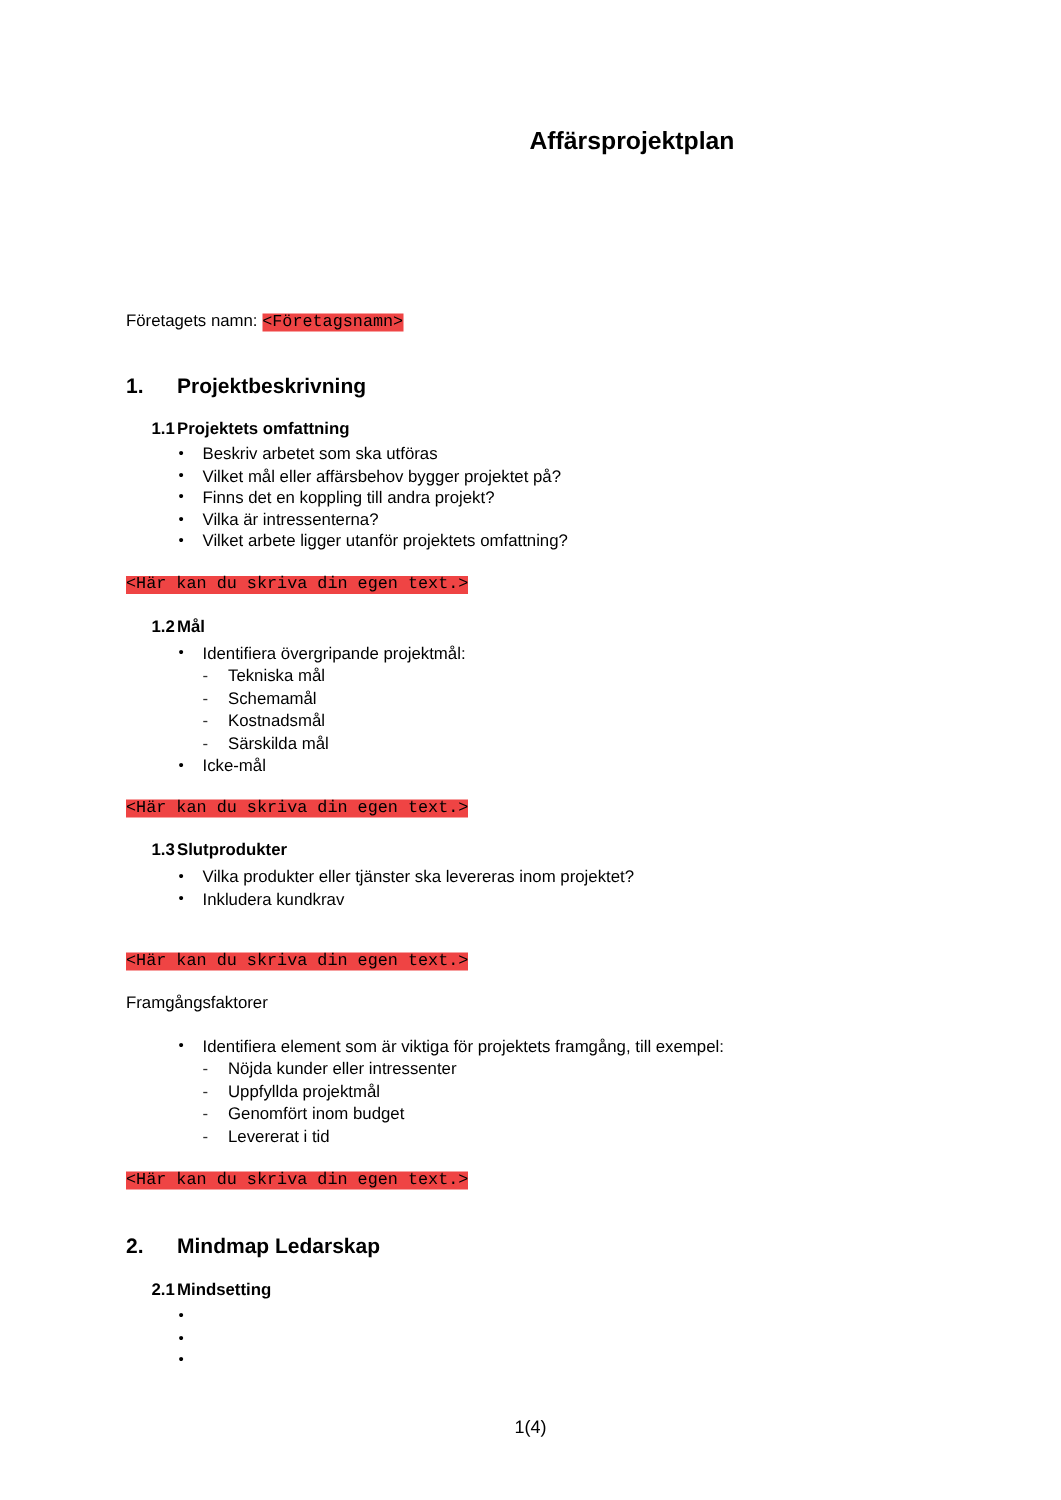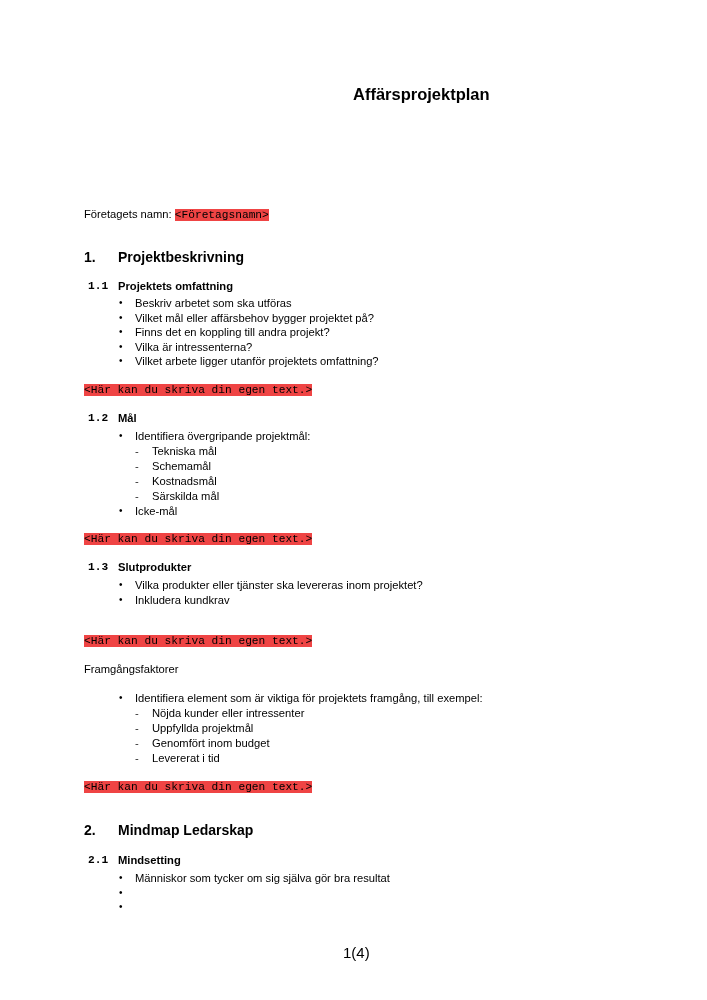--- a/index.html
+++ b/index.html
@@ -6,29 +6,29 @@
     html, body { width: 707px; height: 1000px; background: #ffffff; }
     body { font-family: "Liberation Sans", sans-serif; color: #000; font-size: 11.2px; position: relative; overflow: hidden; }
     .abs { position: absolute; white-space: nowrap; }
     .title { left: 353px; top: 85px; font-size: 16.5px; font-weight: bold; }
     .company { left: 84px; top: 208px; font-size: 11.2px; }
     .hl { background: #ef4444; font-family: Liberation Mono, monospace; }
     .h1 { font-size: 14px; font-weight: bold; }
     .h1 .num { position: absolute; left: 0; }
     .h1 .txt { position: absolute; left: 34px; }
     .h2 { font-size: 11.2px; font-weight: bold; }
-    .h2 .num { position: absolute; left: 4px; font-family: Liberation Mono, monospace; }
+    .h2 .num { position: absolute; left: 17px; }
     .h2 .txt { position: absolute; left: 34px; }
     .blist { position: absolute; left: 119px; list-style: none; }
     .blist li { position: relative; height: 14.6px; line-height: 14.6px; padding-left: 16px; white-space: nowrap; }
     .blist li .bullet { position: absolute; left: 0; top: 0; font-size: 10px; }
     .dlist { list-style: none; margin-left: 0; }
     .dlist li { position: relative; height: 15.2px; line-height: 15.2px; padding-left: 17px; }
     .dlist li .dash { position: absolute; left: 0; top: 0; color: #333; }
-    .pageno { left: 343px; top: 944px; font-size: 15px; }
+    .pageno { left: 343px; top: 944px; font-size: 12px; }
     .heading-row { position: absolute; left: 84px; width: 400px; height: 18px; }
   </style>
 </head>
 <body>
 
 <div>
 
   <div class="abs title">Affärsprojektplan</div>
 
   <div class="abs company">
@@ -97,19 +97,19 @@
   <div class="heading-row h1" style="top:822px;">
     <span class="num">2.</span>
     <span class="txt">Mindmap Ledarskap</span>
   </div>
 
   <div class="heading-row h2" style="top:854px;">
     <span class="num">2.1</span>
     <span class="txt">Mindsetting</span>
   </div>
   <ul class="blist" style="top:871px;">
-    <li><span class="bullet">•</span><span>Människor som tycker om sig själva gör bra resultat</span></li>
+    <li><span class="bullet">•</span></li>
     <li><span class="bullet">•</span></li>
     <li><span class="bullet">•</span></li>
   </ul>
 
   <div class="abs pageno">1(4)</div>
 </div>
 
 </body></html>

